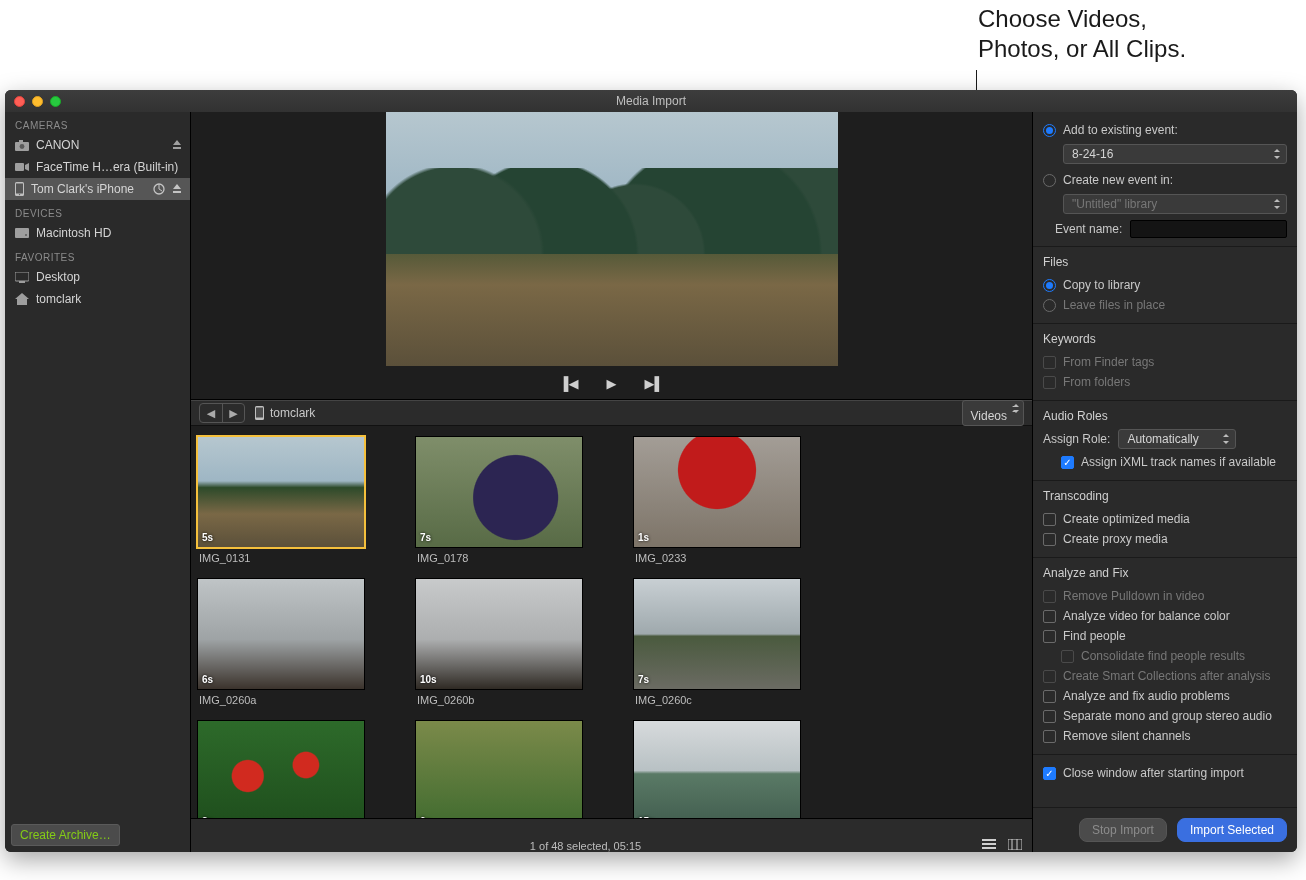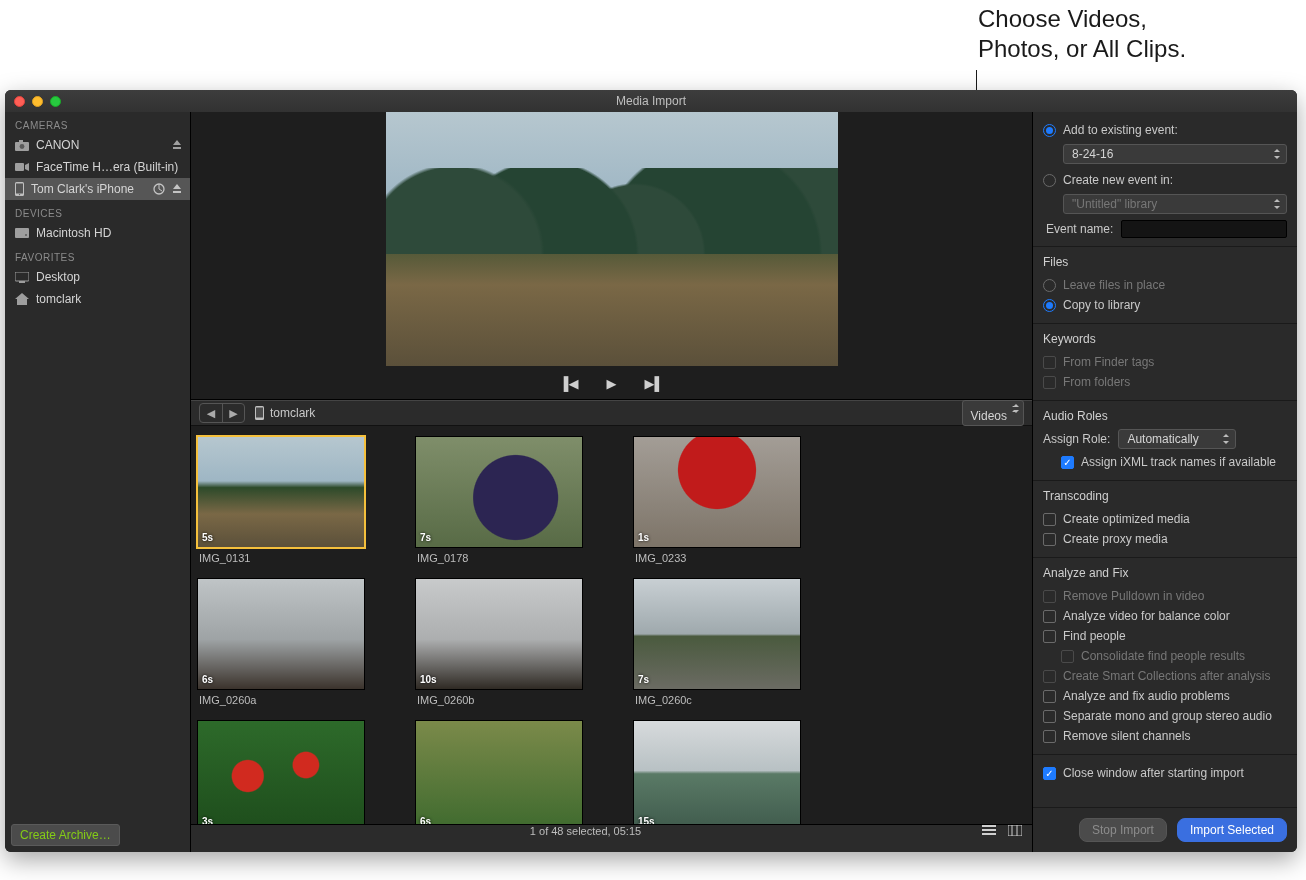--- a/index.html
+++ b/index.html
@@ -53,36 +53,36 @@
 .cap{font-size:11px;color:#bdbdbd;padding:4px 2px 8px}
 .t-blue{background:linear-gradient(#b6c7cf,#9eb6c4 40%,#2d4a2a 46%,#7a6846 70%,#5b503a)}
 .t-grapes{background:radial-gradient(circle at 60% 55%,#2c2552 0 36%,transparent 37%),linear-gradient(#7f8e6a,#586b46)}
 .t-lantern{background:radial-gradient(circle at 50% 30%,#c11b1b 0 34%,transparent 35%),linear-gradient(#a39d96,#7d7468)}
 .t-bike1{background:linear-gradient(#bfc4c6,#9ea3a5 55%,#3b332c)}
 .t-bike2{background:linear-gradient(#c8cacb,#acaeaf 55%,#2f2a24)}
 .t-road{background:linear-gradient(#c8cfd3,#9fa9ad 50%,#4a5a3e 52%,#6b6b63)}
 .t-chili{background:radial-gradient(circle at 30% 50%,#d12a1f 0 12%,transparent 13%),radial-gradient(circle at 65% 40%,#d12a1f 0 10%,transparent 11%),linear-gradient(#2d6a2a,#1e4d1c)}
 .t-veg{background:linear-gradient(#7b8a4a,#3e6a2e)}
 .t-river{background:linear-gradient(#d7dadc,#b8c1c4 45%,#5a7a66 48%,#3f5a4c)}
-.status{height:28px;border-top:1px solid #000;background:#2b2b2b;display:flex;align-items:flex-start;font-size:11px;color:#bdbdbd;padding:0 10px;gap:12px}
+.status{height:34px;border-top:1px solid #000;background:#2b2b2b;display:flex;align-items:flex-end;font-size:11px;color:#bdbdbd;padding:0 10px;gap:12px}
 .status .sp{flex:1;text-align:center}
 .vbtn{color:#cfcfcf}
 .rightpanel{width:265px;background:#2a2a2a;border-left:1px solid #000;font-size:12px;color:#c9c9c9;display:flex;flex-direction:column;overflow:auto}
 .rp-sec{border-bottom:1px solid #1a1a1a;padding:8px 10px}
 .rp-h{font-size:12px;color:#d0d0d0;margin-bottom:6px}
 .rad{display:flex;align-items:center;gap:7px;padding:3px 0}
 .rcircle{width:13px;height:13px;border-radius:50%;border:1px solid #6a6a6a;display:inline-flex;align-items:center;justify-content:center;flex:0 0 auto}
 .rcircle.on{border-color:#1e7bff}
 .rcircle.on::after{content:"";width:7px;height:7px;background:#1e7bff;border-radius:50%}
 .sel-ctrl{margin:4px 0 6px 20px;background:#3a3a3a;border:1px solid #555;border-radius:3px;height:20px;display:flex;align-items:center;padding:0 18px 0 8px;color:#d4d4d4;position:relative}
 .sel-ctrl.dis{color:#777}
 .sel-ctrl .arr{position:absolute;right:4px;top:4px;width:10px;height:12px}
 .sel-ctrl .arr::before{content:"";position:absolute;left:2px;top:0;border-left:3px solid transparent;border-right:3px solid transparent;border-bottom:3px solid #bbb}
 .sel-ctrl .arr::after{content:"";position:absolute;left:2px;top:7px;border-left:3px solid transparent;border-right:3px solid transparent;border-top:3px solid #bbb}
-.field-row{display:flex;align-items:center;gap:8px;margin:4px 0 0 3px}
+.field-row{display:flex;align-items:center;gap:8px;margin:4px 0 0 12px}
 .txtin{flex:1;height:18px;background:#141414;border:1px solid #000;border-radius:2px}
 .chk{display:flex;align-items:center;gap:7px;padding:3px 0}
 .cbox{width:13px;height:13px;border:1px solid #6a6a6a;border-radius:2px;display:inline-flex;align-items:center;justify-content:center;flex:0 0 auto;font-size:10px;color:#fff}
 .cbox.on{background:#1e7bff;border-color:#1e7bff}
 .cbox.on::after{content:"✓"}
 .chk.dis{color:#777}
 .chk.dis .cbox{border-color:#4a4a4a}
 .chk.indent{padding-left:18px}
 .rp-foot{margin-top:auto;padding:10px;display:flex;gap:10px;justify-content:flex-end;border-top:1px solid #1a1a1a}
 .fbtn{border-radius:8px;font-size:12px;padding:4px 12px;border:1px solid #555}
@@ -296,27 +296,27 @@
             <span class="arr"></span>
           </div>
         <div class="field-row">
           <span>Event name:</span>
           <div class="txtin"></div>
         </div>
       </div>
 
       <div class="rp-sec">
         <div class="rp-h">Files</div>
+        <div class="rad">
+            <span class="rcircle on"></span>
+            <span>Copy to library</span>
+          </div>
         <div class="rad chk dis">
             <span class="rcircle"></span>
             <span>Leave files in place</span>
-          </div>
-        <div class="rad">
-            <span class="rcircle on"></span>
-            <span>Copy to library</span>
           </div>
       </div>
 
       <div class="rp-sec">
         <div class="rp-h">Keywords</div>
         <div class="chk dis">
             <span class="cbox"></span>
             <span>From Finder tags</span>
           </div>
         <div class="chk dis">

